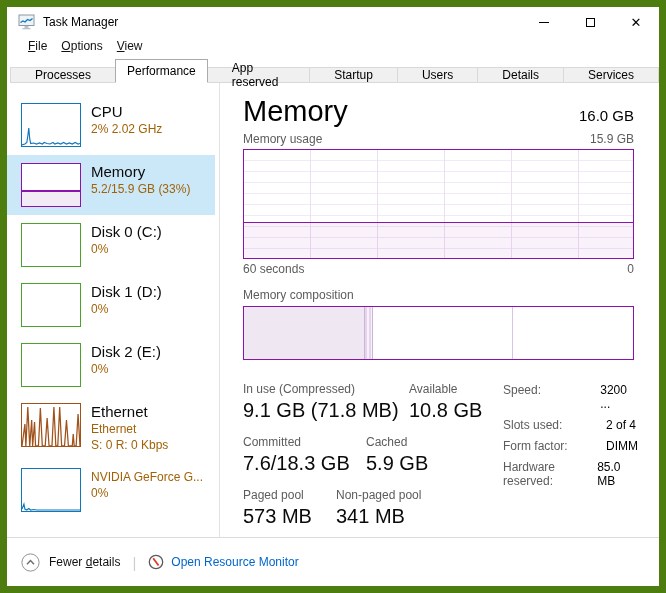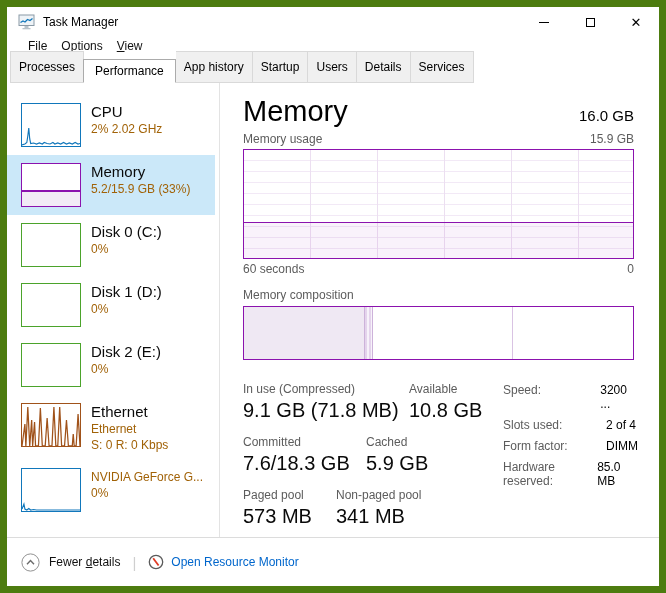--- a/index.html
+++ b/index.html
@@ -18,21 +18,21 @@
   .glyph-close { font-size:13px; color:#000; line-height:1; }
 
   
   .menubar { height:22px; display:flex; align-items:flex-start; padding-left:14px; font-size:12px; flex-shrink:0; }
   .menu-item { padding:2px 7px; }
   .u { text-decoration:underline; }
   .ws { white-space:pre; }
 
   
   .tabbar { height:24px; display:flex; align-items:flex-end; padding-left:3px; font-size:12px; flex-shrink:0; }
-  .tab { background:#f0f0f0; border:1px solid #d9d9d9; border-left:none; height:32px; display:flex; align-items:center; padding:0 8px; color:#000; }
+  .tab { background:#f0f0f0; border:1px solid #d9d9d9; border-left:none; height:16px; display:flex; align-items:center; padding:0 24px; color:#000; }
   .tab:first-child { border-left:1px solid #d9d9d9; }
   .tab.active { background:#fff; border:1px solid #ababab; border-bottom:1px solid #fff; height:24px; padding:0 11px; margin-left:-1px; position:relative; z-index:2; }
 
   
   .content { flex:1; display:flex; min-height:0; }
   .sidebar { width:213px; border-right:1px solid #e3e3e3; padding-top:12px; flex-shrink:0; overflow:hidden; }
   .side-item { display:flex; align-items:flex-start; min-height:60px; padding:8px 0 6px 14px; margin-right:4px; }
   .side-item.selected { background:var(--selected_bg,#cbe8f9); margin-left:0; }
   .side-item.tall { min-height:65px; }
   .thumb { width:60px; height:44px; border:1px solid #888; background:#fff; flex-shrink:0; position:relative; overflow:hidden; }
@@ -113,21 +113,21 @@
 
   <div class="menubar">
     <span class="menu-item"><span class="u ws">F</span><span class="ws">ile</span></span>
     <span class="menu-item"><span class="u ws">O</span><span class="ws">ptions</span></span>
     <span class="menu-item"><span class="u ws">V</span><span class="ws">iew</span></span>
   </div>
 
   <div class="tabbar">
     <div class="tab">Processes</div>
     <div class="tab active">Performance</div>
-    <div class="tab">App history</div>
+    <div class="tab">App reserved</div>
     <div class="tab">Startup</div>
     <div class="tab">Users</div>
     <div class="tab">Details</div>
     <div class="tab">Services</div>
   </div>
 
   <div class="content">
 
     <div class="sidebar">
 

